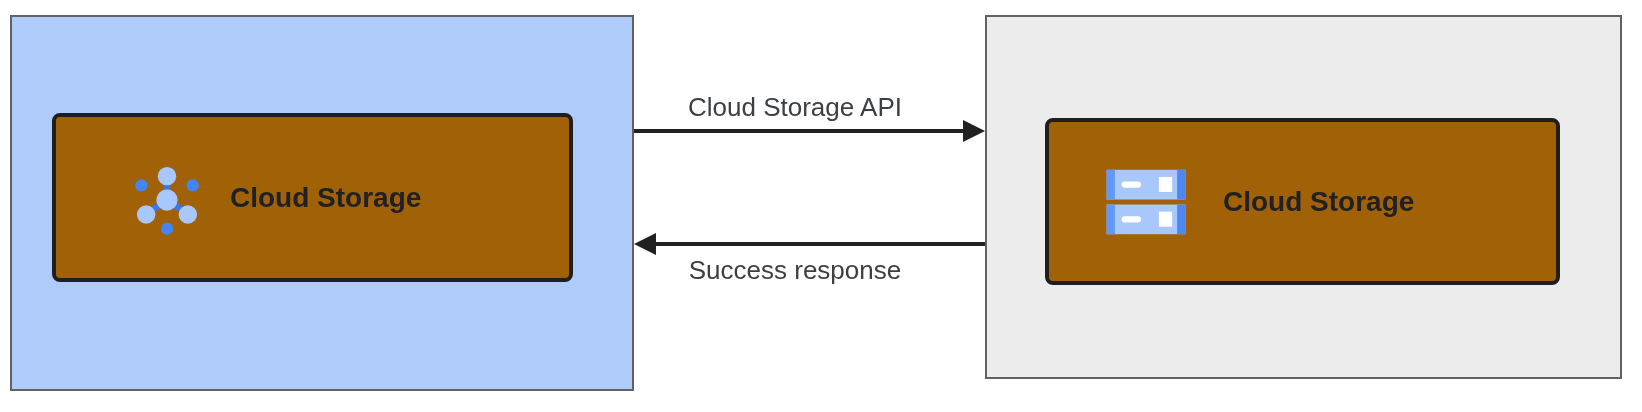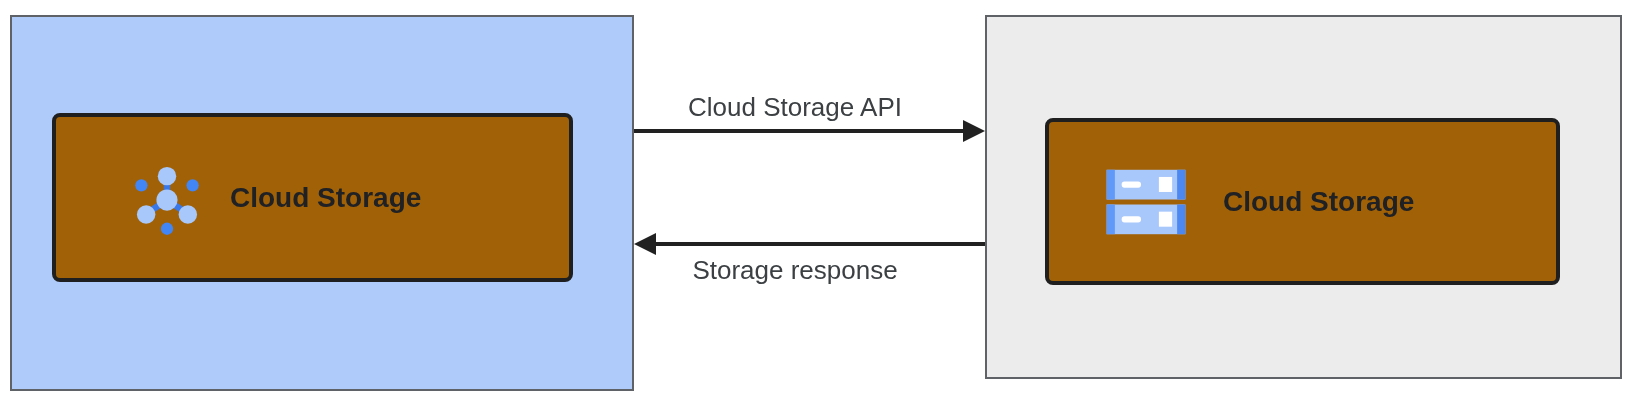--- a/index.html
+++ b/index.html
@@ -108,21 +108,21 @@
       </div>
     </div>
   </div>
 
   <div class="arrow-label arrow-label-top">Cloud Storage API</div>
   <div class="arrow-line arrow-line-top"></div>
   <div class="arrow-head arrow-head-right"></div>
 
   <div class="arrow-head arrow-head-left"></div>
   <div class="arrow-line arrow-line-bottom"></div>
-  <div class="arrow-label arrow-label-bottom">Storage response</div>
+  <div class="arrow-label arrow-label-bottom">Success response</div>
 
   <div class="zone zone-right">
     <div class="card card-right">
       <svg class="icon" width="86" height="68" viewBox="0 0 24 19" aria-hidden="true">
 
         <rect x="1" y="0.5" width="22" height="8.3" style="fill:var(--icon-blue-light);"></rect>
         <rect x="1" y="0.5" width="2.3" height="8.3" style="fill:var(--icon-blue-mid);"></rect>
         <rect x="20.7" y="0.5" width="2.3" height="8.3" style="fill:var(--icon-blue-deep);"></rect>
         <rect x="5.2" y="3.8" width="5.4" height="1.7" rx="0.8" style="fill:#FFFFFF;"></rect>
         <rect x="15.6" y="2.5" width="3.7" height="4.2" style="fill:#FFFFFF;"></rect>

